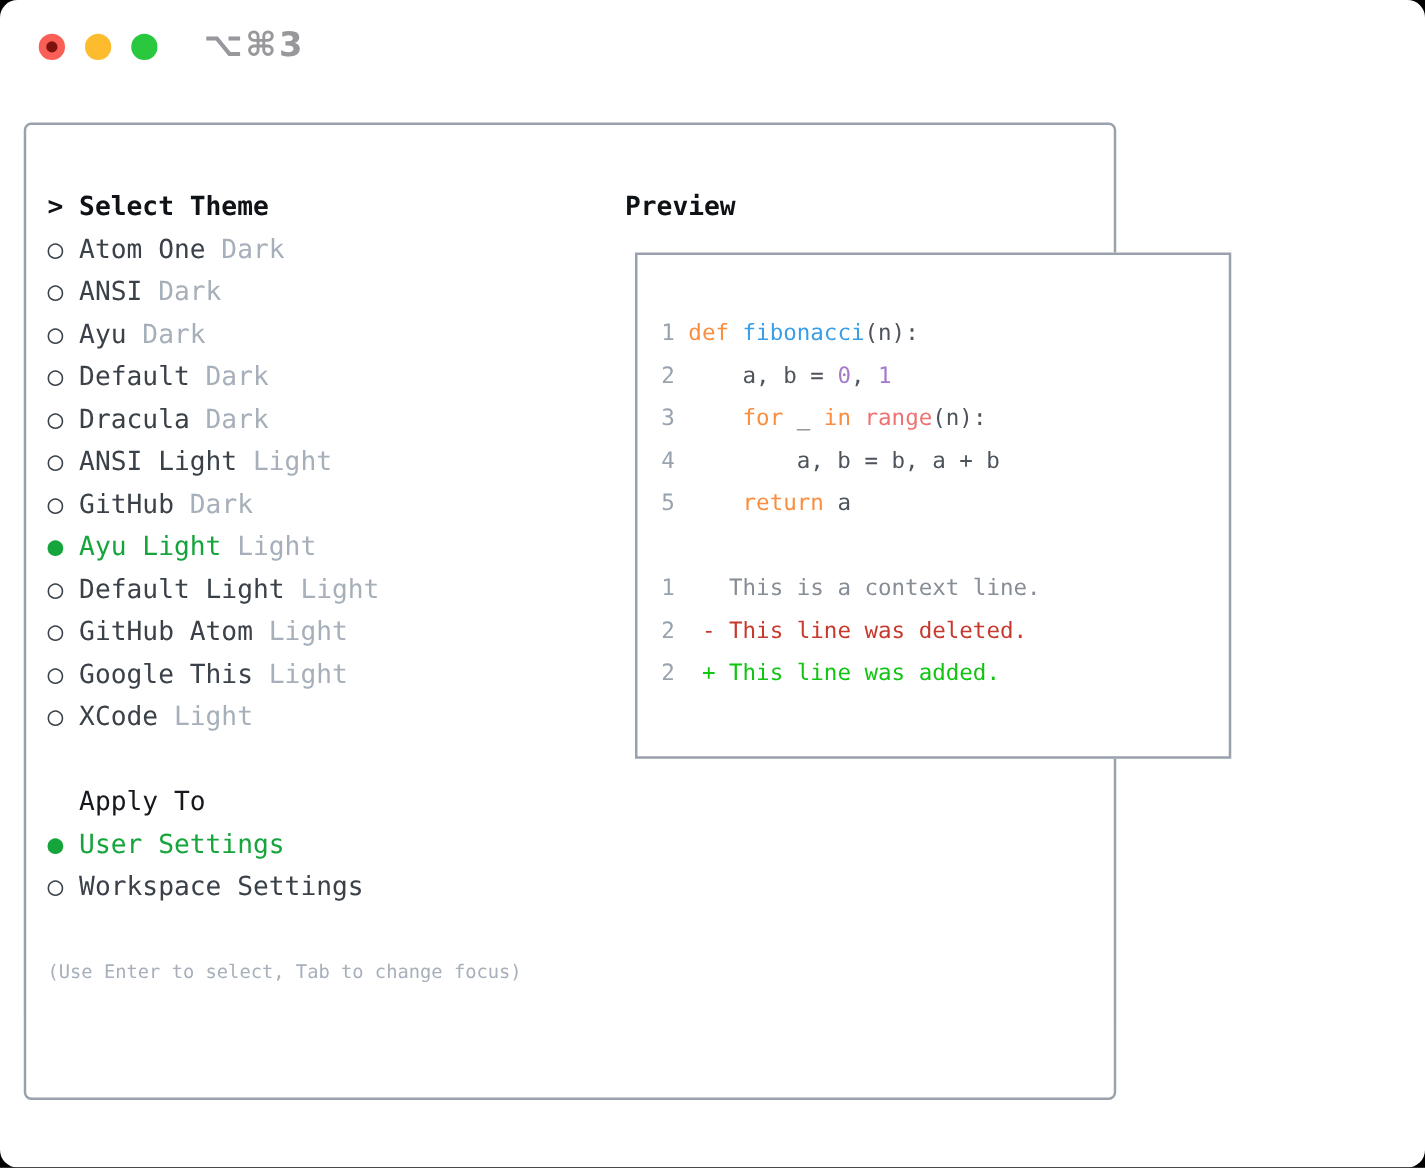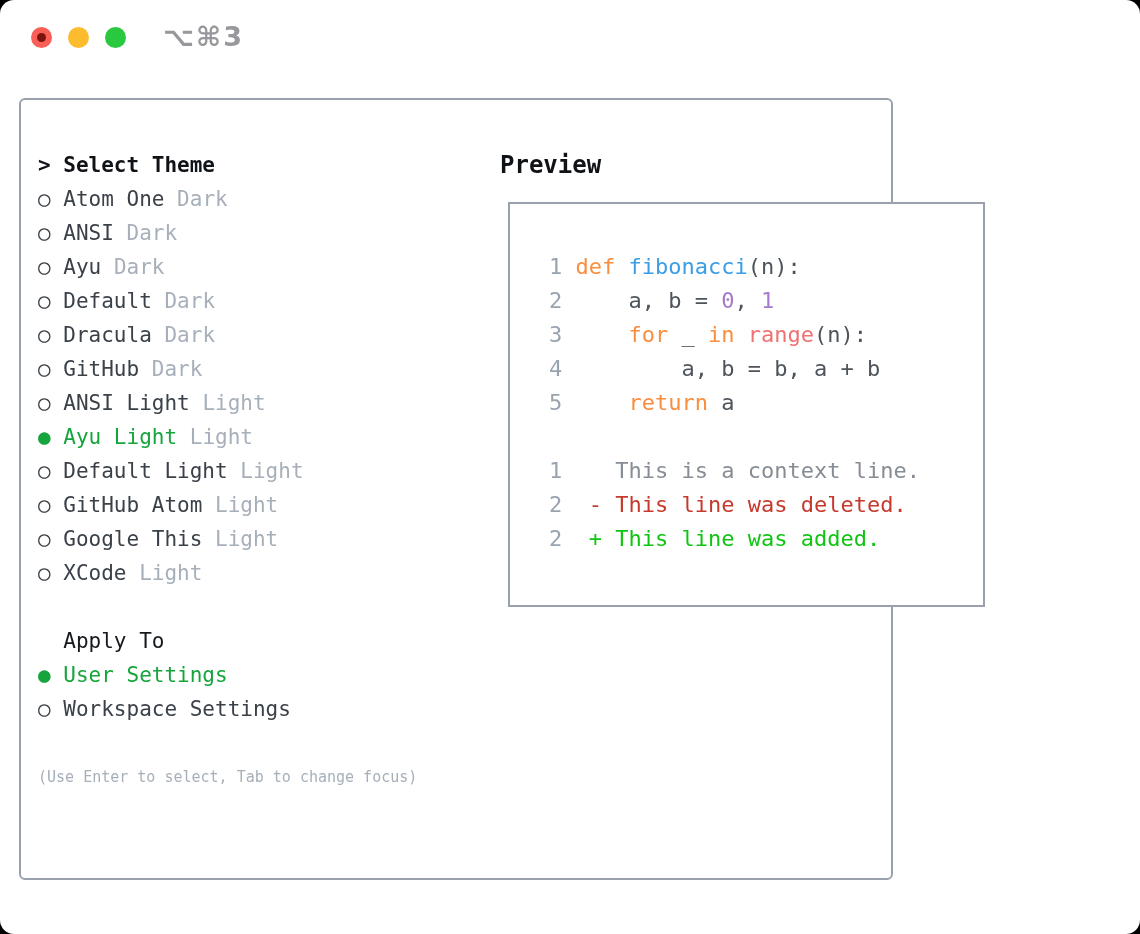--- a/index.html
+++ b/index.html
@@ -31,26 +31,26 @@
   .bold{font-weight:bold;color:#0f1216;}
   .header-row{color:#0f1216;font-weight:bold;}
   .apply-header{color:#15181c;}
   .theme-row .tvariant{color:#a6afba;}
   .theme-row.selected .radio,
   .theme-row.selected .tname{color:#16a53c;}
   .apply-row.selected .radio,
   .apply-row.selected .alabel{color:#16a53c;}
   .hint{width:392px;white-space:pre-wrap;line-height:34px;color:#a6afba;font-size:15px;}
   
-  .preview-title{position:absolute;left:479px;top:48px;height:34px;line-height:34px;font-size:24px;}
+  .preview-title{position:absolute;left:479px;top:48px;height:34px;line-height:34px;font-size:21px;}
   .preview-box{
     position:absolute;left:487px;top:102px;width:477px;height:405px;
     border:2px solid #99a2ac;box-sizing:border-box;background:#ffffff;
   }
-  .code-lines{position:absolute;left:19px;top:46px;font-size:22px;margin-left:20px;}
+  .code-lines{position:absolute;left:19px;top:46px;font-size:18px;}
   .crow{height:34px;line-height:34px;white-space:pre;}
   .lnum{color:#98a3af;}
   .c-d{color:#4d545c;}
   .c-kw{color:#fa8d3e;}
   .c-fn{color:#399ee6;}
   .c-call{color:#f07171;}
   .c-num{color:#a37acc;}
   .context{color:#868d95;}
   .deleted{color:#c6392c;}
   .added{color:#10c512;}
@@ -74,22 +74,22 @@
 
       <div class="left-col">
         <div class="row header-row"><span>&gt; </span><span>Select Theme</span></div>
 
         <div id="theme-list">
             <div class="row theme-row"><span class="radio">○</span><span class="tname"> Atom One</span><span class="tvariant"> Dark</span></div>
             <div class="row theme-row"><span class="radio">○</span><span class="tname"> ANSI</span><span class="tvariant"> Dark</span></div>
             <div class="row theme-row"><span class="radio">○</span><span class="tname"> Ayu</span><span class="tvariant"> Dark</span></div>
             <div class="row theme-row"><span class="radio">○</span><span class="tname"> Default</span><span class="tvariant"> Dark</span></div>
             <div class="row theme-row"><span class="radio">○</span><span class="tname"> Dracula</span><span class="tvariant"> Dark</span></div>
+            <div class="row theme-row"><span class="radio">○</span><span class="tname"> ANSI Light</span><span class="tvariant"> Light</span></div>
             <div class="row theme-row"><span class="radio">○</span><span class="tname"> GitHub</span><span class="tvariant"> Dark</span></div>
-            <div class="row theme-row"><span class="radio">○</span><span class="tname"> ANSI Light</span><span class="tvariant"> Light</span></div>
             <div class="row theme-row selected"><span class="radio">●</span><span class="tname"> Ayu Light</span><span class="tvariant"> Light</span></div>
             <div class="row theme-row"><span class="radio">○</span><span class="tname"> Default Light</span><span class="tvariant"> Light</span></div>
             <div class="row theme-row"><span class="radio">○</span><span class="tname"> GitHub Atom</span><span class="tvariant"> Light</span></div>
             <div class="row theme-row"><span class="radio">○</span><span class="tname"> Google This</span><span class="tvariant"> Light</span></div>
             <div class="row theme-row"><span class="radio">○</span><span class="tname"> XCode</span><span class="tvariant"> Light</span></div>
           </div>
 
         <div class="row"> </div>
 
         <div class="row apply-header"><span>  </span><span>Apply To</span></div>

